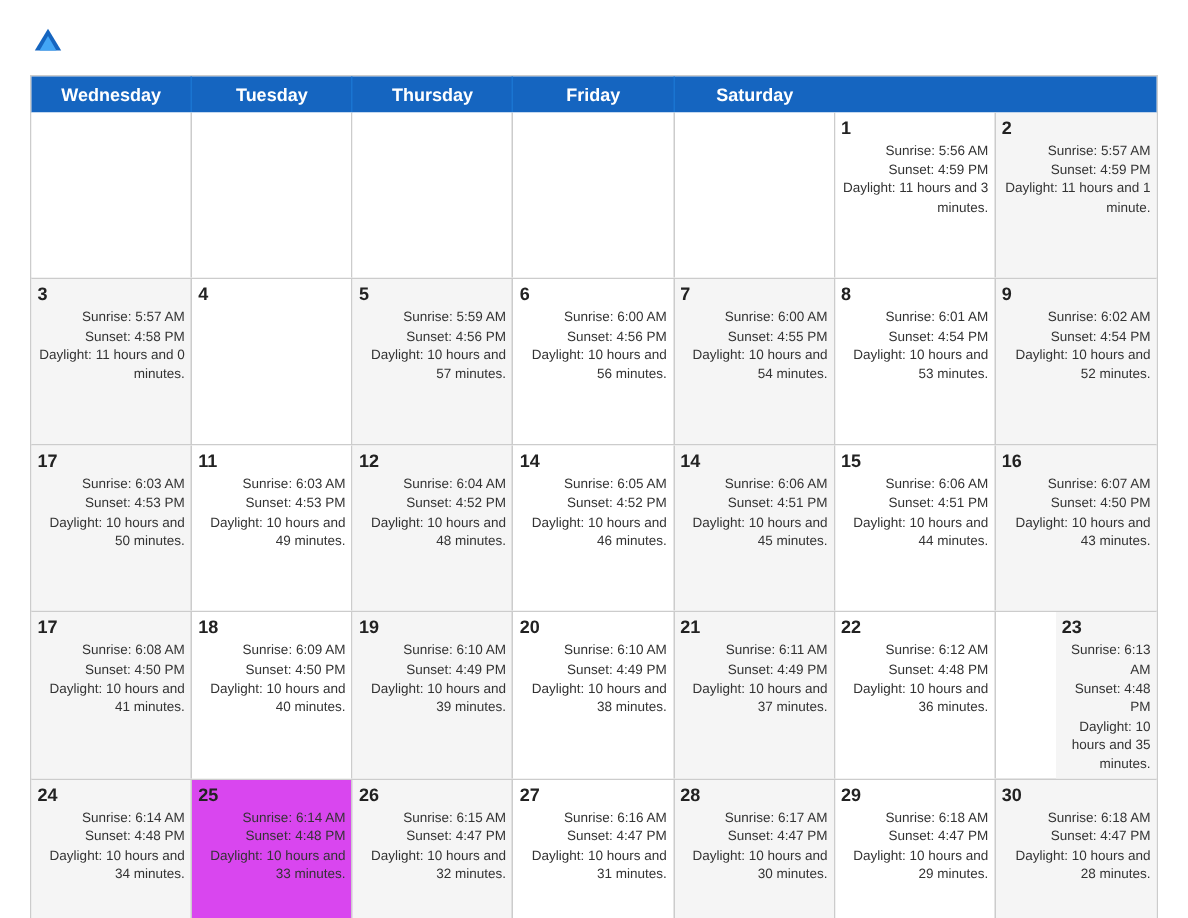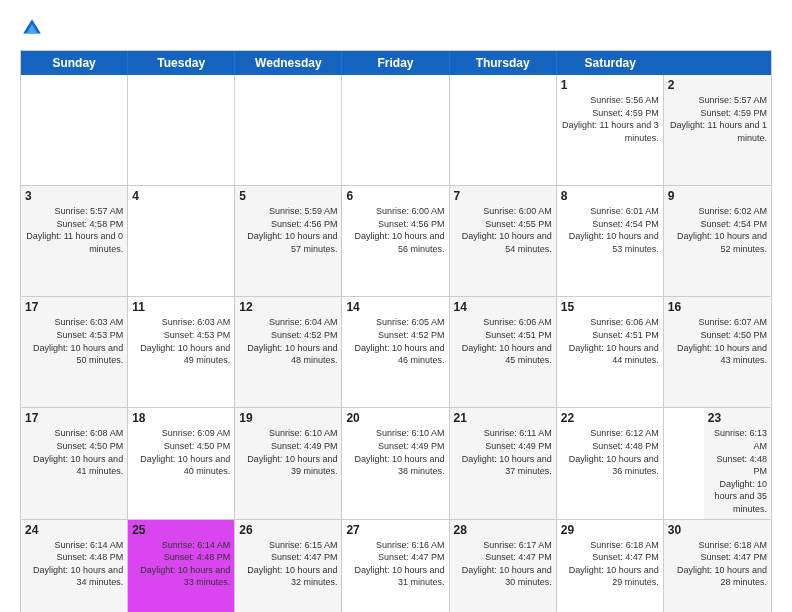--- a/index.html
+++ b/index.html
@@ -113,25 +113,24 @@
       </div>
     </div>
     <div class="title-block">
       <div style="font-size:32px;color:#222;"></div>
       <div style="font-size:15px;color:#555;"></div>
     </div>
   </div>
 
   <div class="calendar">
     <div class="calendar-header">
-    <div class="day-name">Sunday</div>
+        <div class="day-name">Wednesday</div>
         <div class="day-name">Tuesday</div>
-        <div class="day-name">Wednesday</div>
+        <div class="day-name">Thursday</div>
         <div class="day-name">Friday</div>
-        <div class="day-name">Thursday</div>
         <div class="day-name">Saturday</div>
       </div>
     <div class="calendar-body">
     <div class="calendar-week">
           <div class="calendar-cell empty" style="background: rgb(255, 255, 255);"></div>
           <div class="calendar-cell empty" style="background: rgb(255, 255, 255);"></div>
           <div class="calendar-cell empty" style="background: rgb(255, 255, 255);"></div>
           <div class="calendar-cell empty" style="background: rgb(255, 255, 255);"></div>
           <div class="calendar-cell empty" style="background: rgb(255, 255, 255);"></div>
           <div class="calendar-cell" style="background: rgb(255, 255, 255);">

